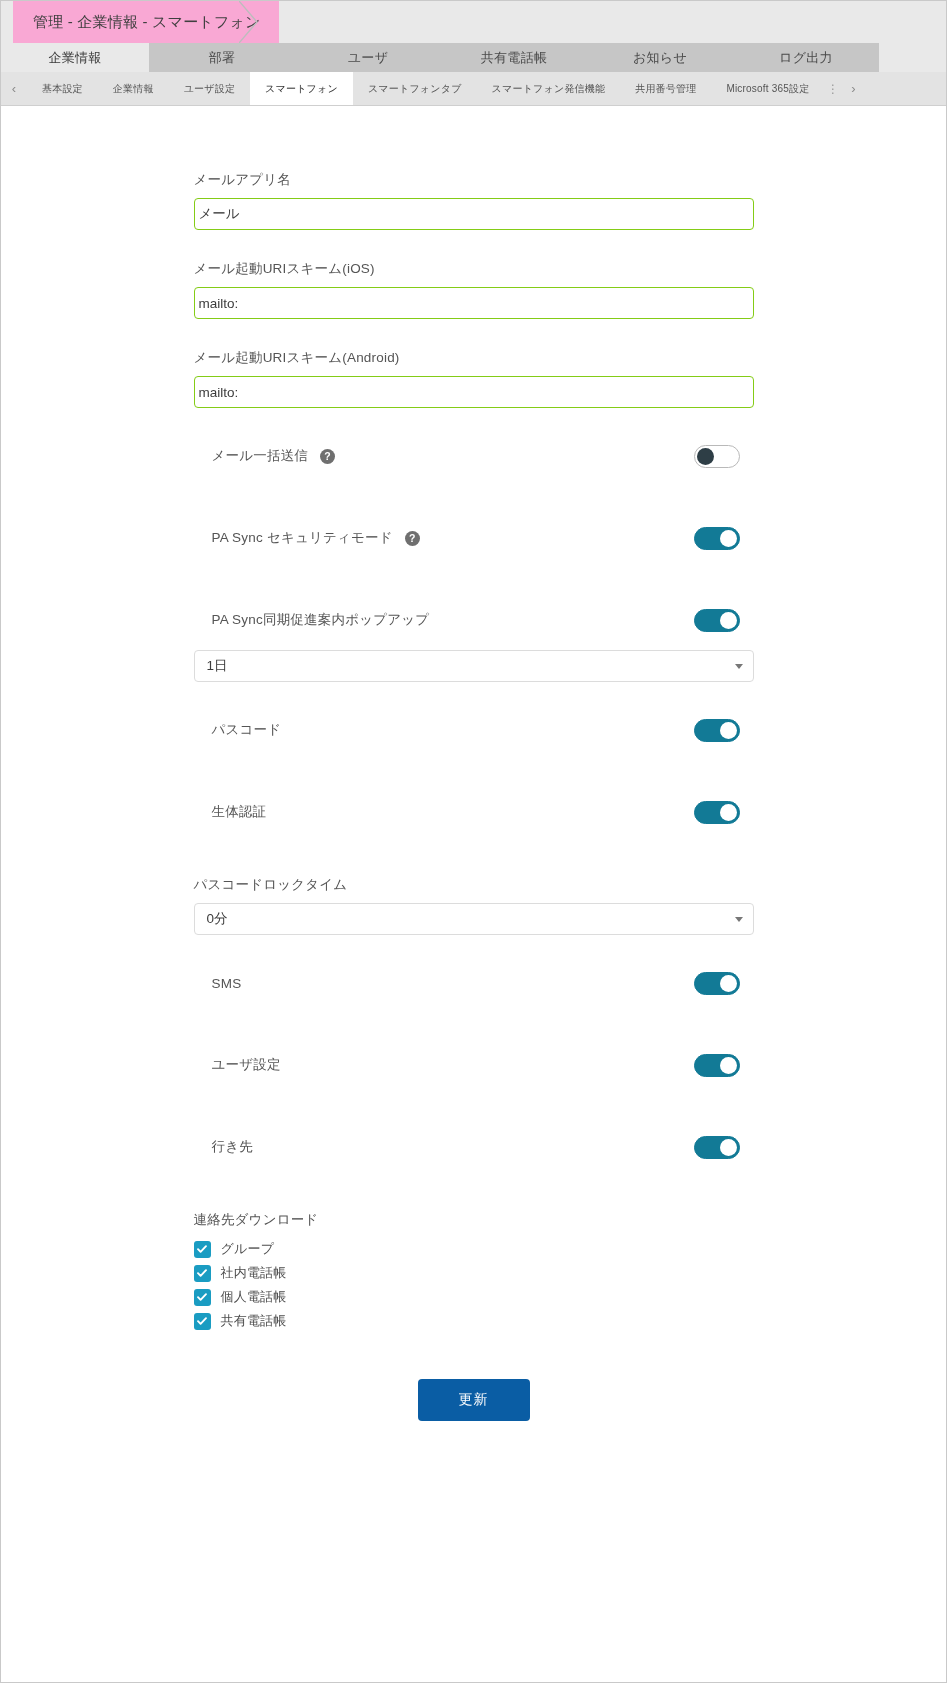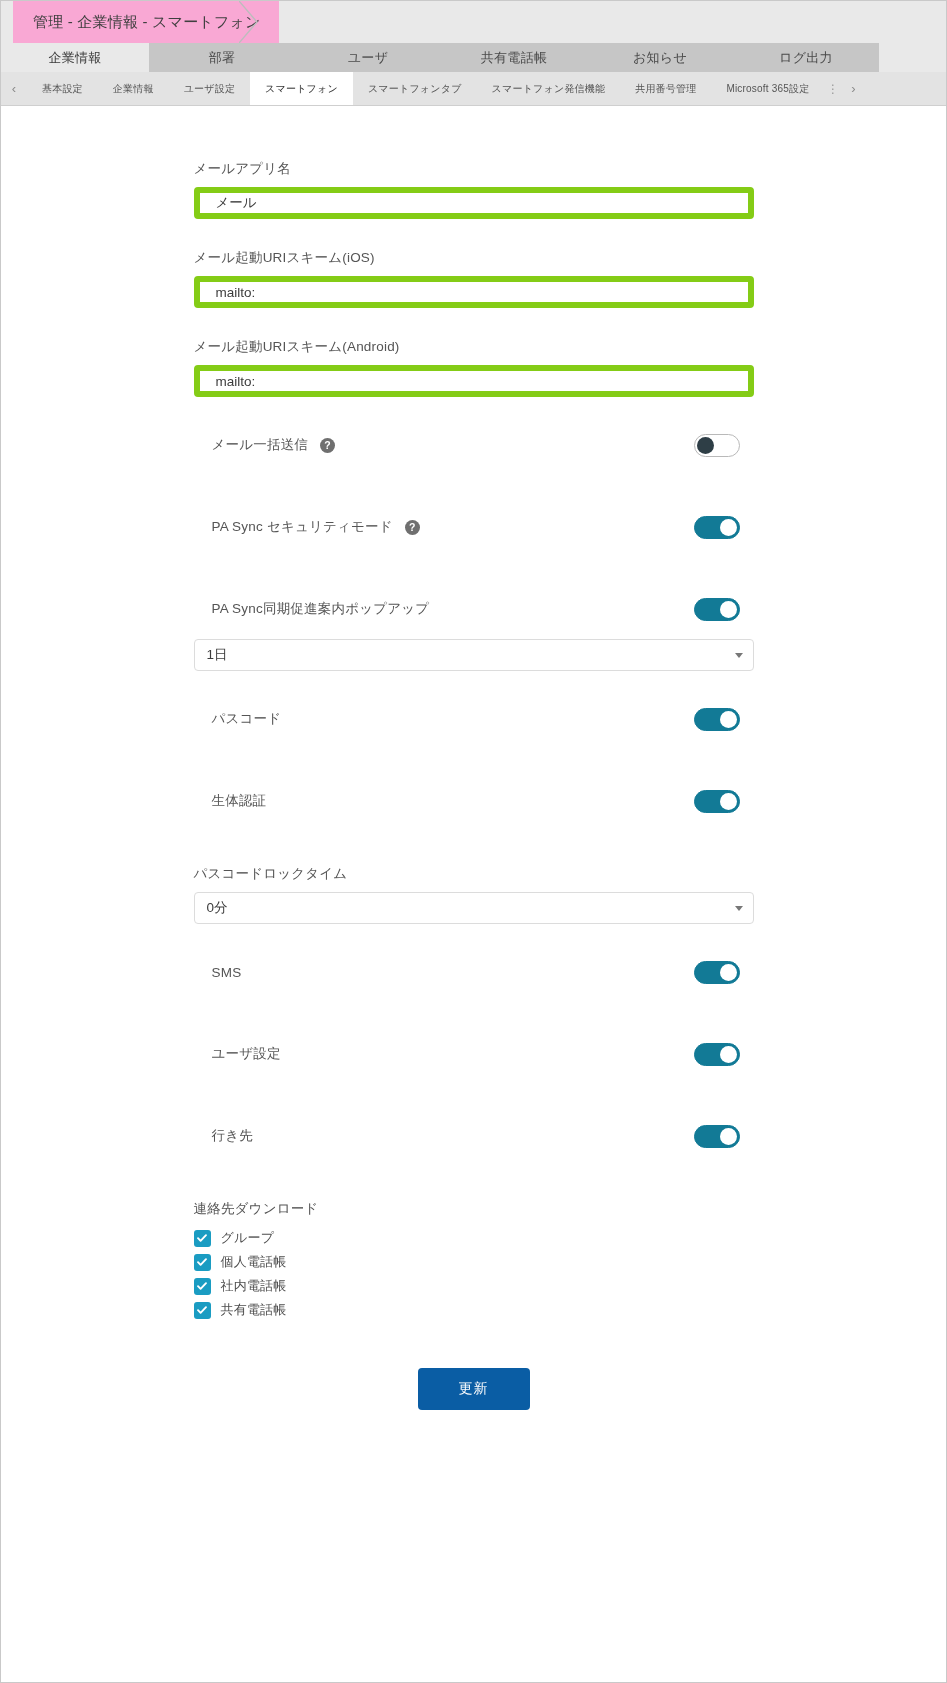--- a/index.html
+++ b/index.html
@@ -136,40 +136,40 @@
   
   .form-area {
     position: relative;
     padding: 0;
     background: #ffffff;
     height: calc(1683px - 42px - 29px - 34px);
     box-sizing: border-box;
   }
   .form-inner {
     width: 560px;
-    margin: 4px auto;
+    margin: 15px auto;
     padding-top: 50px;
     box-sizing: border-box;
   }
 
   .field-block { margin-bottom: 30px; }
   .field-label {
     font-size: 13.5px;
     color: #555555;
     margin-bottom: 9px;
     letter-spacing: .2px;
   }
   .text-input {
     display: block;
     width: 100%;
     height: 32px;
     box-sizing: border-box;
-    border: 6px solid #84cc16;
+    border: 1px solid #84cc16;
     border-radius: 4px;
-    padding: 0 16px;
+    padding: 0 4px;
     font-size: 13.5px;
     color: #3c3c3c;
     font-family: "Liberation Sans", "DejaVu Sans", sans-serif;
     background: #ffffff;
     outline: none;
   }
   .text-input::placeholder { color: #b3b3b3; }
 
   
   .select-wrap {
@@ -484,30 +484,30 @@
           </span>
           <span class="cbox-label">グループ</span>
         </div>
 
         <div class="checkbox-row">
           <span class="cbox">
             <svg width="12" height="12" viewBox="0 0 12 12">
                 <path d="M2,6.2 L4.6,8.8 L10,3.2" fill="none" stroke="#ffffff" stroke-width="1.9" stroke-linecap="round" stroke-linejoin="round"></path>
               </svg>
           </span>
-          <span class="cbox-label">個人電話帳</span>
+          <span class="cbox-label">社内電話帳</span>
         </div>
 
         <div class="checkbox-row">
           <span class="cbox">
             <svg width="12" height="12" viewBox="0 0 12 12">
                 <path d="M2,6.2 L4.6,8.8 L10,3.2" fill="none" stroke="#ffffff" stroke-width="1.9" stroke-linecap="round" stroke-linejoin="round"></path>
               </svg>
           </span>
-          <span class="cbox-label">社内電話帳</span>
+          <span class="cbox-label">個人電話帳</span>
         </div>
 
         <div class="checkbox-row">
           <span class="cbox">
             <svg width="12" height="12" viewBox="0 0 12 12">
                 <path d="M2,6.2 L4.6,8.8 L10,3.2" fill="none" stroke="#ffffff" stroke-width="1.9" stroke-linecap="round" stroke-linejoin="round"></path>
               </svg>
           </span>
           <span class="cbox-label">共有電話帳</span>
         </div>

